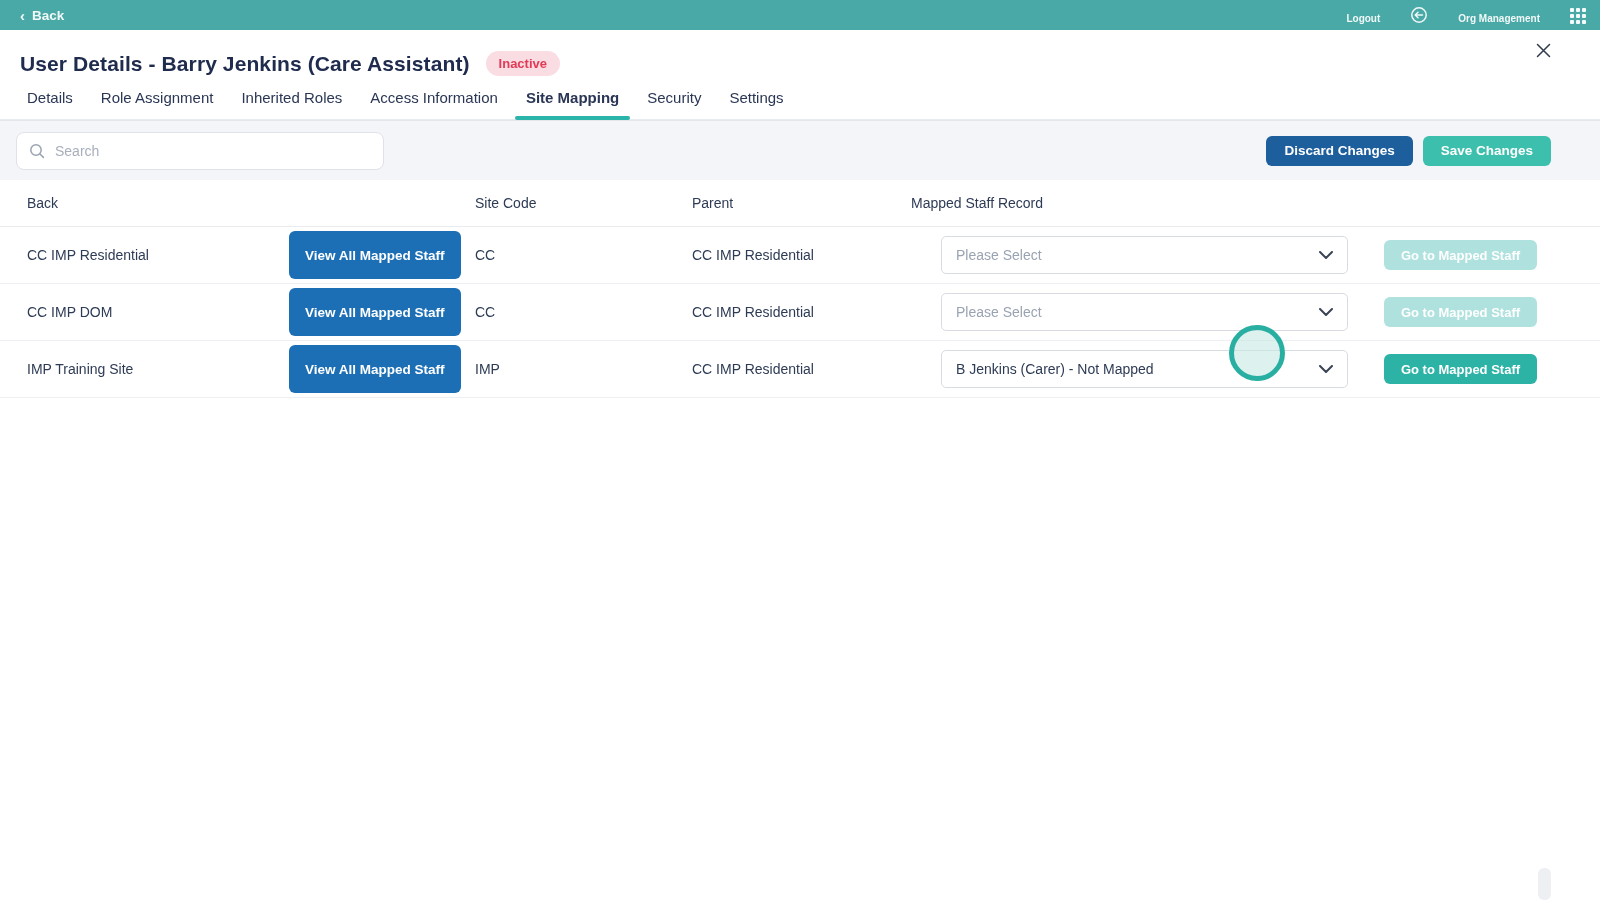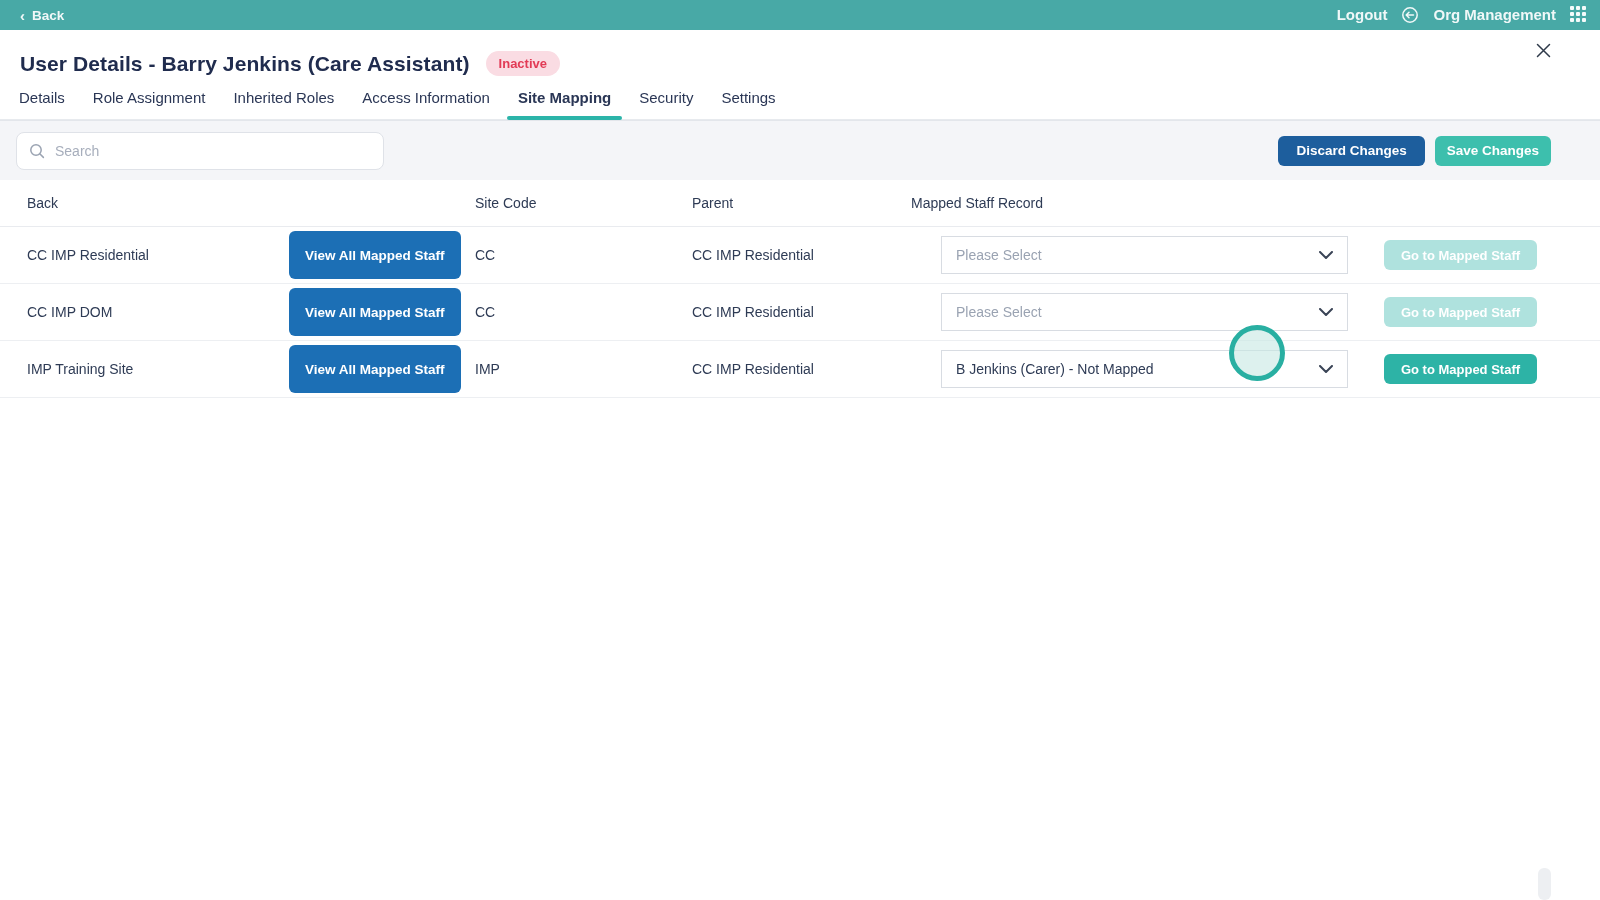--- a/index.html
+++ b/index.html
@@ -22,23 +22,23 @@
     padding: 0 14px 0 20px;
   }
   .back {
     display: flex; align-items: center; gap: 7px;
     color: rgba(255,255,255,0.92);
     font-size: 13.5px; font-weight: 600;
     cursor: pointer;
   }
   .back .chev { font-size: 15px; line-height: 1; }
   .topbar-right {
-    display: flex; align-items: flex-start; gap: 14px;
+    display: flex; align-items: flex-end; gap: 30px;
     color: rgba(255,255,255,0.92);
-    font-size: 15px; font-weight: 600;
+    font-size: 10px; font-weight: 600;
   }
   .grid-icon {
     display: grid; grid-template-columns: repeat(3, 4px); grid-gap: 2px;
   }
   .grid-icon i { width: 4px; height: 4px; background: rgba(255,255,255,0.95); border-radius: 1px; display:block; }
 
   
   .header {
     height: 46px;
     display: flex; align-items: flex-end;
@@ -60,21 +60,21 @@
     position: absolute; right: 46px; top: 9px;
     width: 22px; height: 22px;
     display: flex; align-items: center; justify-content: center;
     cursor: pointer; background: none; border: none;
   }
 
   
   .tabs {
     height: 44px;
     display: flex; align-items: stretch; gap: 28px;
-    padding: 0 19px;
+    padding: 0 27px;
     border-bottom: 1px solid #E7EAEE;
     background: #fff;
   }
   .tab {
     display: flex; align-items: center;
     font-size: 15px; color: #2A3655;
     position: relative; cursor: pointer;
     white-space: nowrap;
   }
   .tab.active { font-weight: 700; }
@@ -107,21 +107,21 @@
   .search-box input::placeholder { color: #A7AEBC; }
   .toolbar-actions { display: flex; gap: 10px; }
   .btn {
     border: none; cursor: pointer;
     font-family: "Liberation Sans", sans-serif;
     font-size: 13.5px; font-weight: 600;
     color: #fff; border-radius: 6px;
     display: inline-flex; align-items: center; justify-content: center;
   }
   .btn-discard { background: #1D5E9D; height: 30px; padding: 6px 18px; }
-  .btn-save    { background: #3DBFAD; height: 30px; padding: 0 12px; }
+  .btn-save    { background: #3DBFAD; height: 30px; padding: 0 18px; }
 
   
   .thead { position: relative; height: 47px; border-bottom: 1px solid #E9EBEF; }
   .th {
     position: absolute; top: 50%; transform: translateY(-50%);
     font-size: 14px; color: #2E3B55; font-weight: 400;
   }
   .th-site   { left: 27px; }
   .th-code   { left: 475px; }
   .th-parent { left: 692px; }
@@ -136,21 +136,21 @@
   .c-code   { left: 475px; }
   .c-parent { left: 692px; }
 
   .btn-viewall {
     position: absolute; left: 289px; top: 50%; transform: translateY(-50%);
     background: #1C6FB5; height: 48px; padding: 0 16px;
   }
   .select {
     position: absolute; left: 941px; top: 50%; transform: translateY(-50%);
     width: 407px; height: 38px;
-    background: #fff; border: 1px solid #D8DCE2; border-radius: 0;
+    background: #fff; border: 1px solid #D8DCE2; border-radius: 5px;
     display: flex; align-items: center; justify-content: space-between;
     padding: 0 14px; cursor: pointer;
   }
   .select-value { font-size: 14px; color: #9AA3B2; white-space: nowrap; }
   .select-value.selected-value { color: #2E3B55; }
   .btn-goto {
     position: absolute; left: 1384px; top: 50%; transform: translateY(-50%);
     width: 153px; height: 30px; font-size: 13px;
   }
   .btn-goto.enabled  { background: #2DB3A6; }

